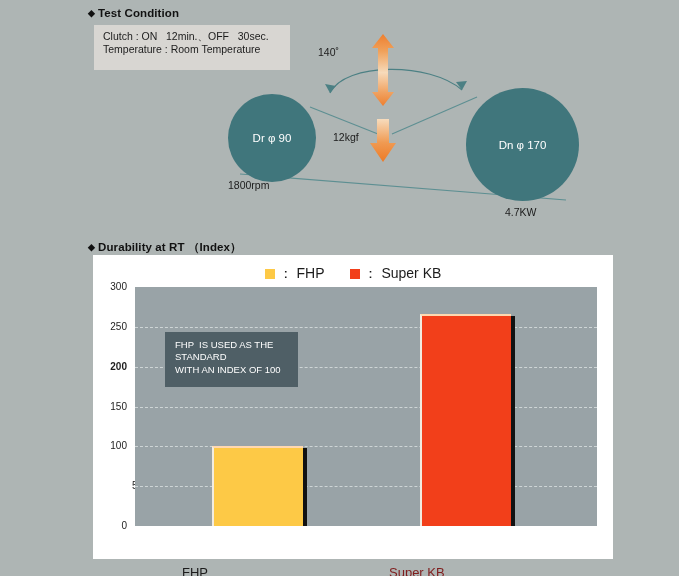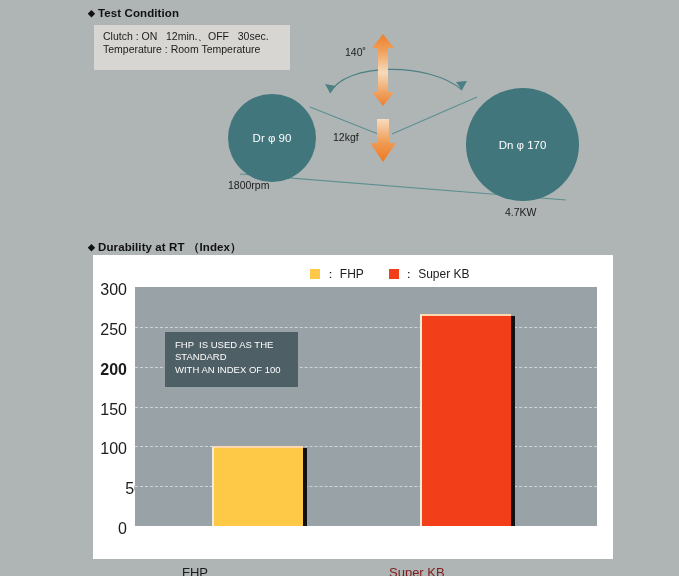--- a/index.html
+++ b/index.html
@@ -58,53 +58,53 @@
   #circ-dr{left:228px;top:94px;width:88px;height:88px;font-size:11.5px;}
   #circ-dn{left:466px;top:88px;width:113px;height:113px;font-size:11.5px;}
   #circ-tension{left:352px;top:73px;width:63px;height:63px;font-size:10.5px;}
 
   .diag-label{
     position:absolute;
     font-size:10.5px;
     color:#1c1c1c;
     white-space:nowrap;
   }
-  #lbl-140{left:318px;top:46px;margin-left:27px;}
+  #lbl-140{left:318px;top:46px;}
   #lbl-12kgf{left:333px;top:131px;}
   #lbl-1800{left:228px;top:179px;}
   #lbl-47kw{left:505px;top:206px;}
 
   
   #chart-panel{
     position:absolute;
     left:93px;top:255px;width:520px;height:304px;
     background:#ffffff;
   }
   #legend{
     position:absolute;left:0;top:11px;width:520px;height:16px;
     display:flex;justify-content:center;align-items:center;
     gap:25px;
-    font-size:12px;color:#1c1c1c;padding-left:37px;
+    font-size:14px;color:#1c1c1c;
   }
   #legend .item{display:flex;align-items:center;gap:4px;white-space:nowrap;}
   #legend .swatch{width:10px;height:10px;display:inline-block;}
 
   #plot{
     position:absolute;
     left:42px;top:32px;width:462px;height:239px;
     background:#99a3a7;
   }
   .grid-line{
     position:absolute;left:0;width:100%;height:0;
     border-top:1px dashed #ced5d6;
   }
   .ytick{
     position:absolute;
     right:506px;           
-    font-size:16px;
+    font-size:10px;
     color:#1c1c1c;
     text-align:right;
     width:30px;
     transform:translateY(-6px);
     white-space:nowrap;
   }
   .bar{
     position:absolute;bottom:0;
     box-sizing:border-box;
   }

